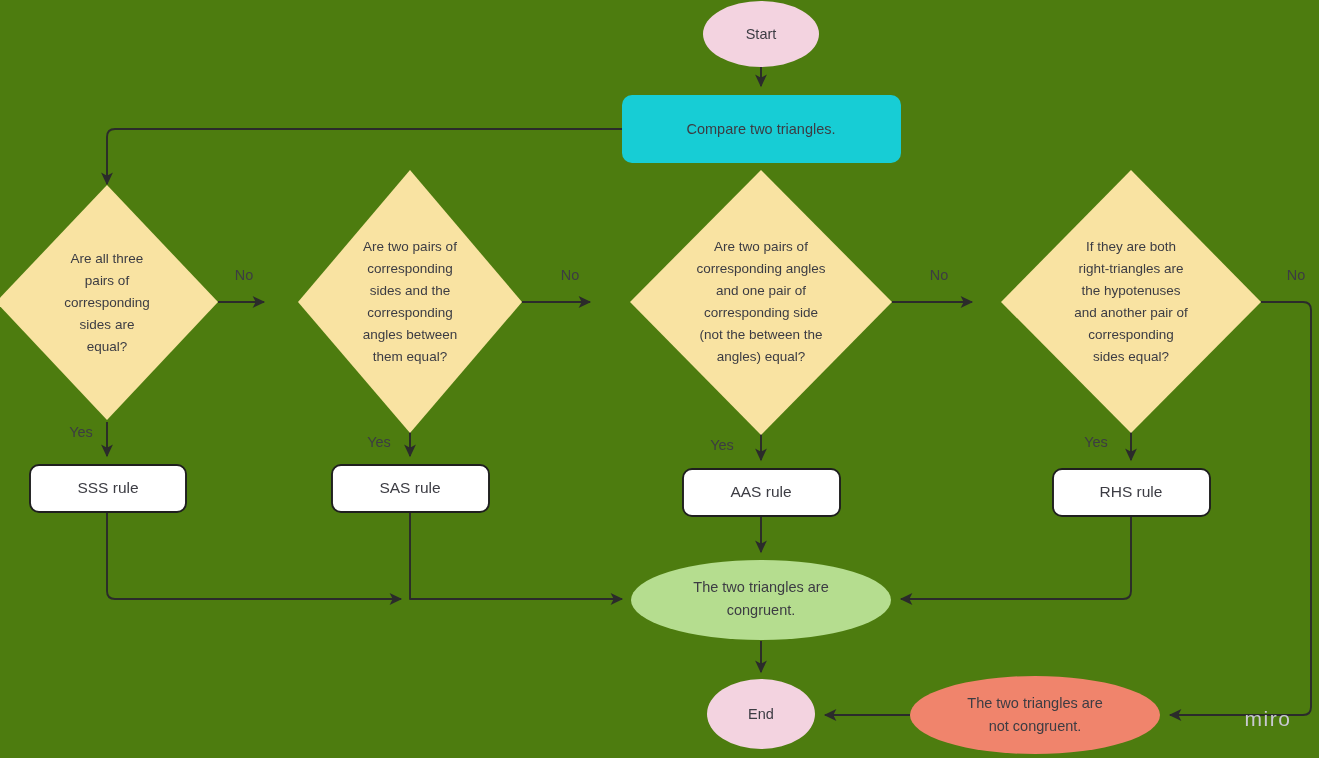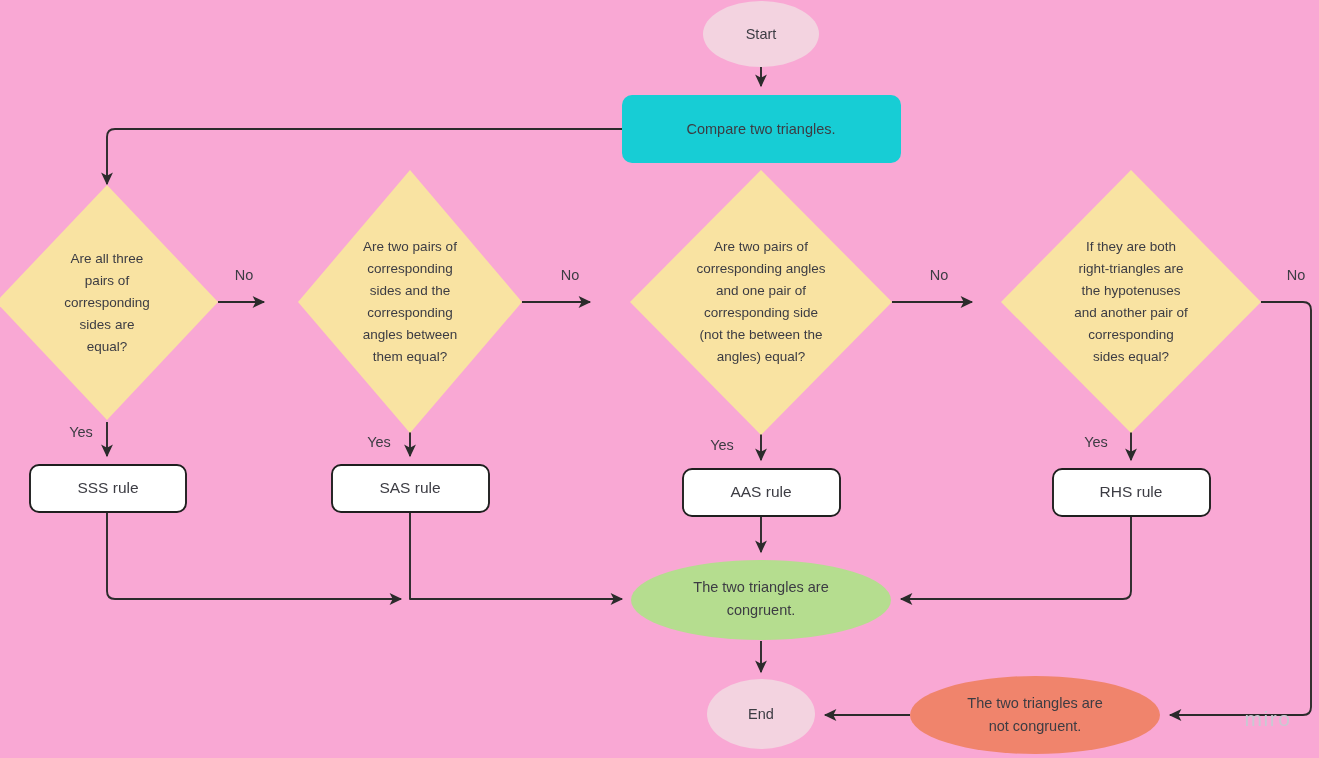--- a/index.html
+++ b/index.html
@@ -10,21 +10,21 @@
   body {
     width: 1319px;
     height: 758px;
     overflow: hidden;
     font-family: "Liberation Sans", "DejaVu Sans", sans-serif;
   }
   #canvas {
     position: relative;
     width: 1319px;
     height: 758px;
-    background: #f9a8d4;
+    background: #4d7c0f;
   }
   svg.board {
     position: absolute;
     top: 0;
     left: 0;
     width: 1319px;
     height: 758px;
   }
   .node-text {
     fill: #3c3c43;

